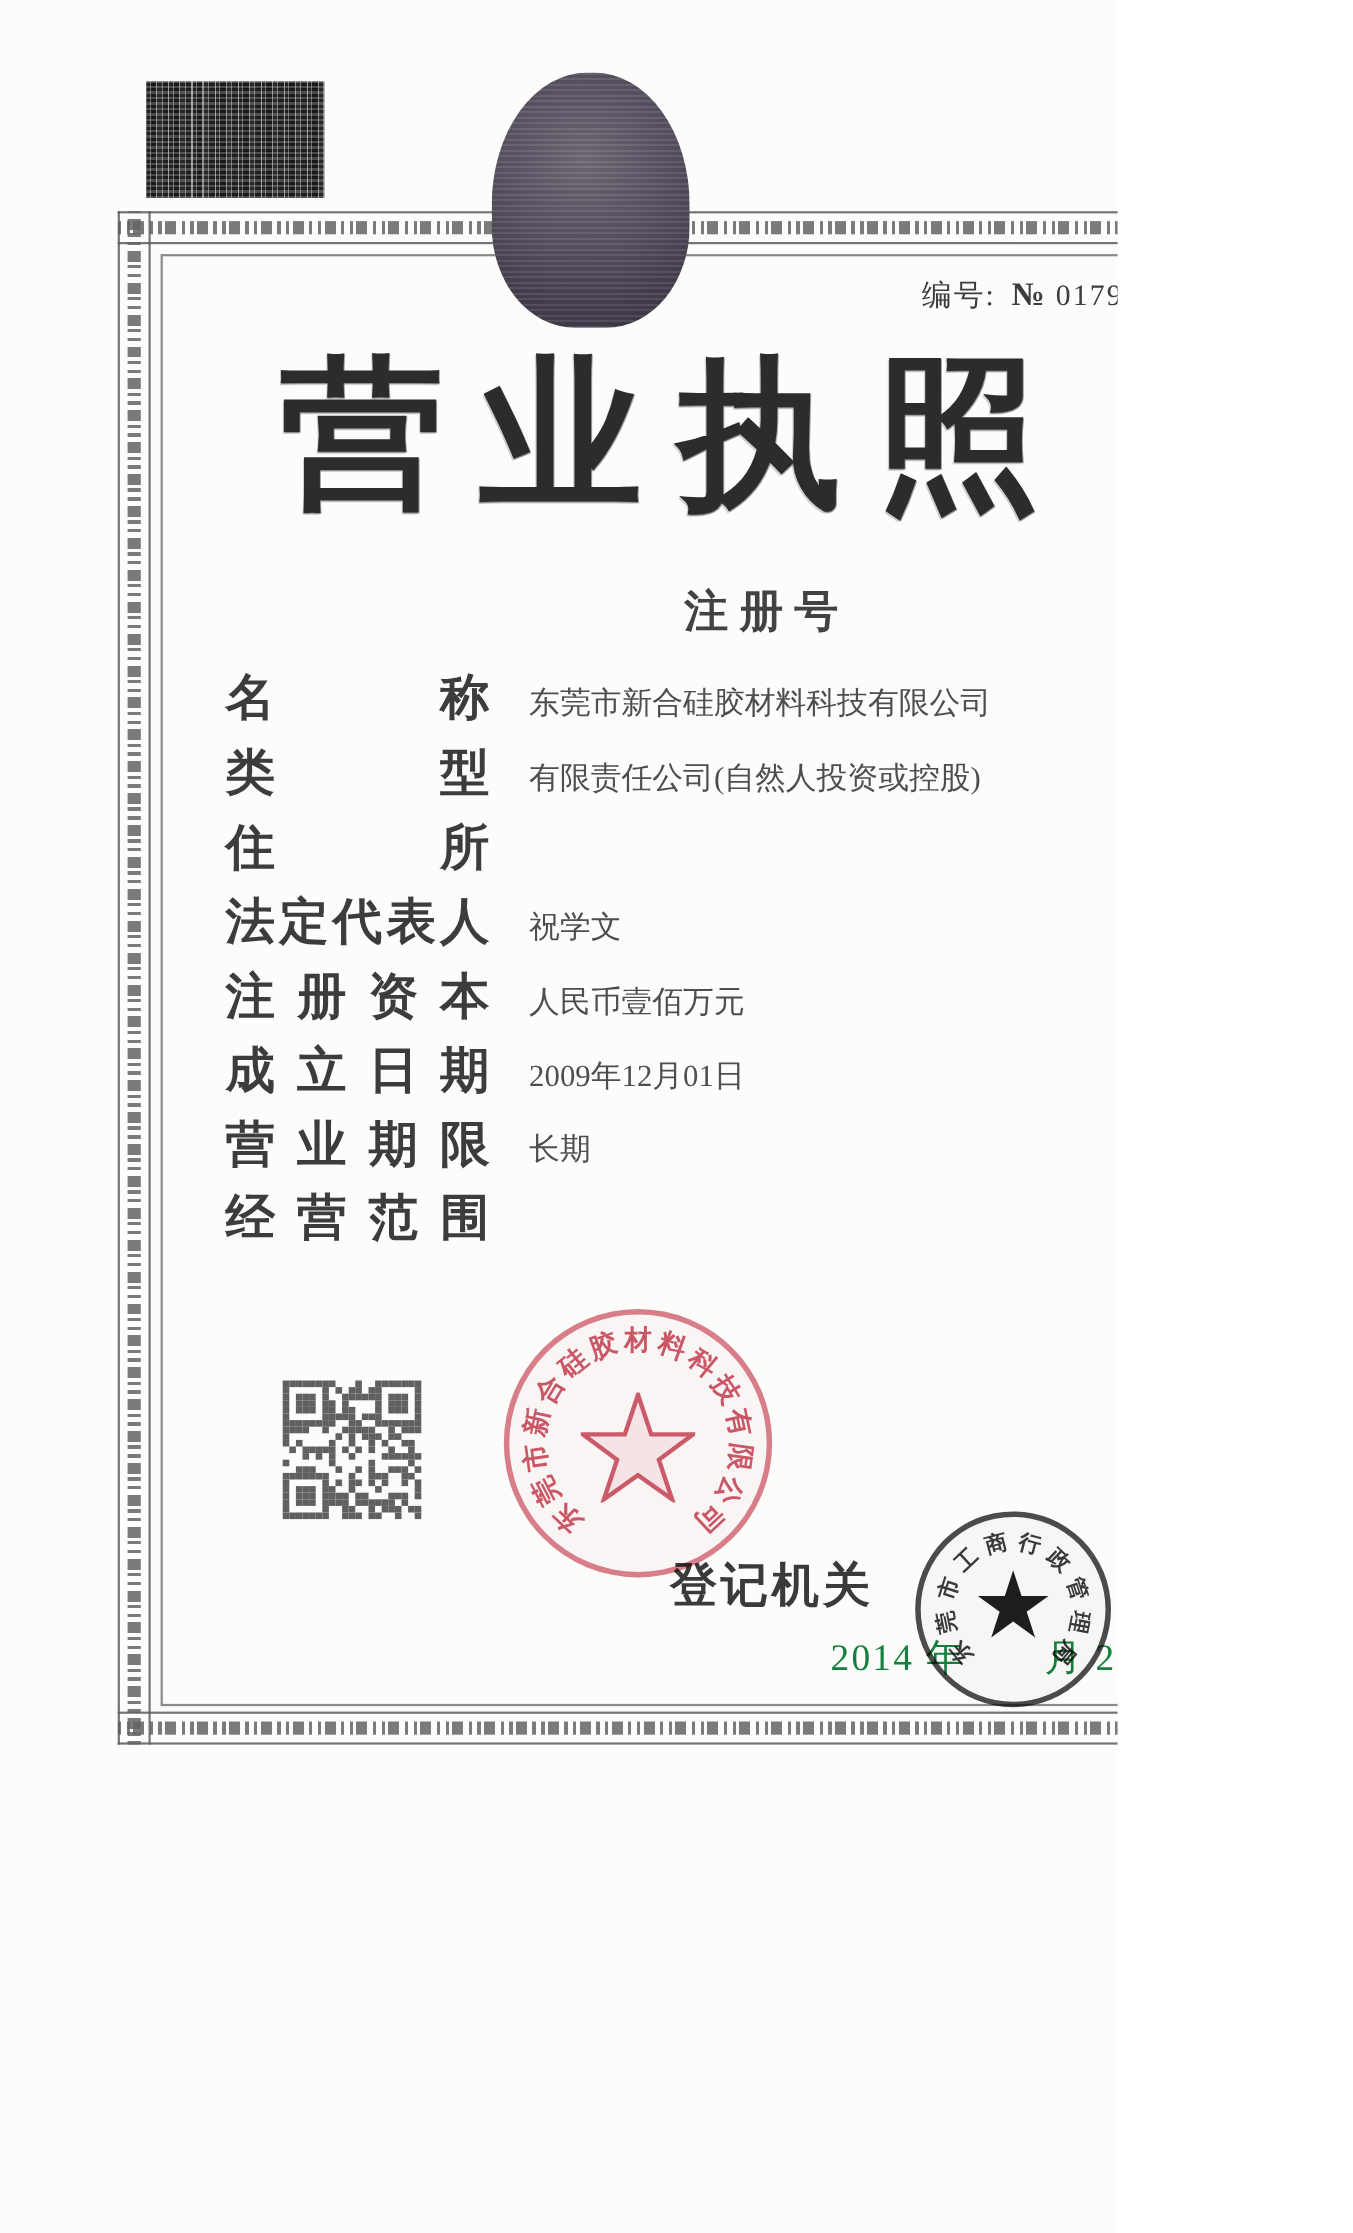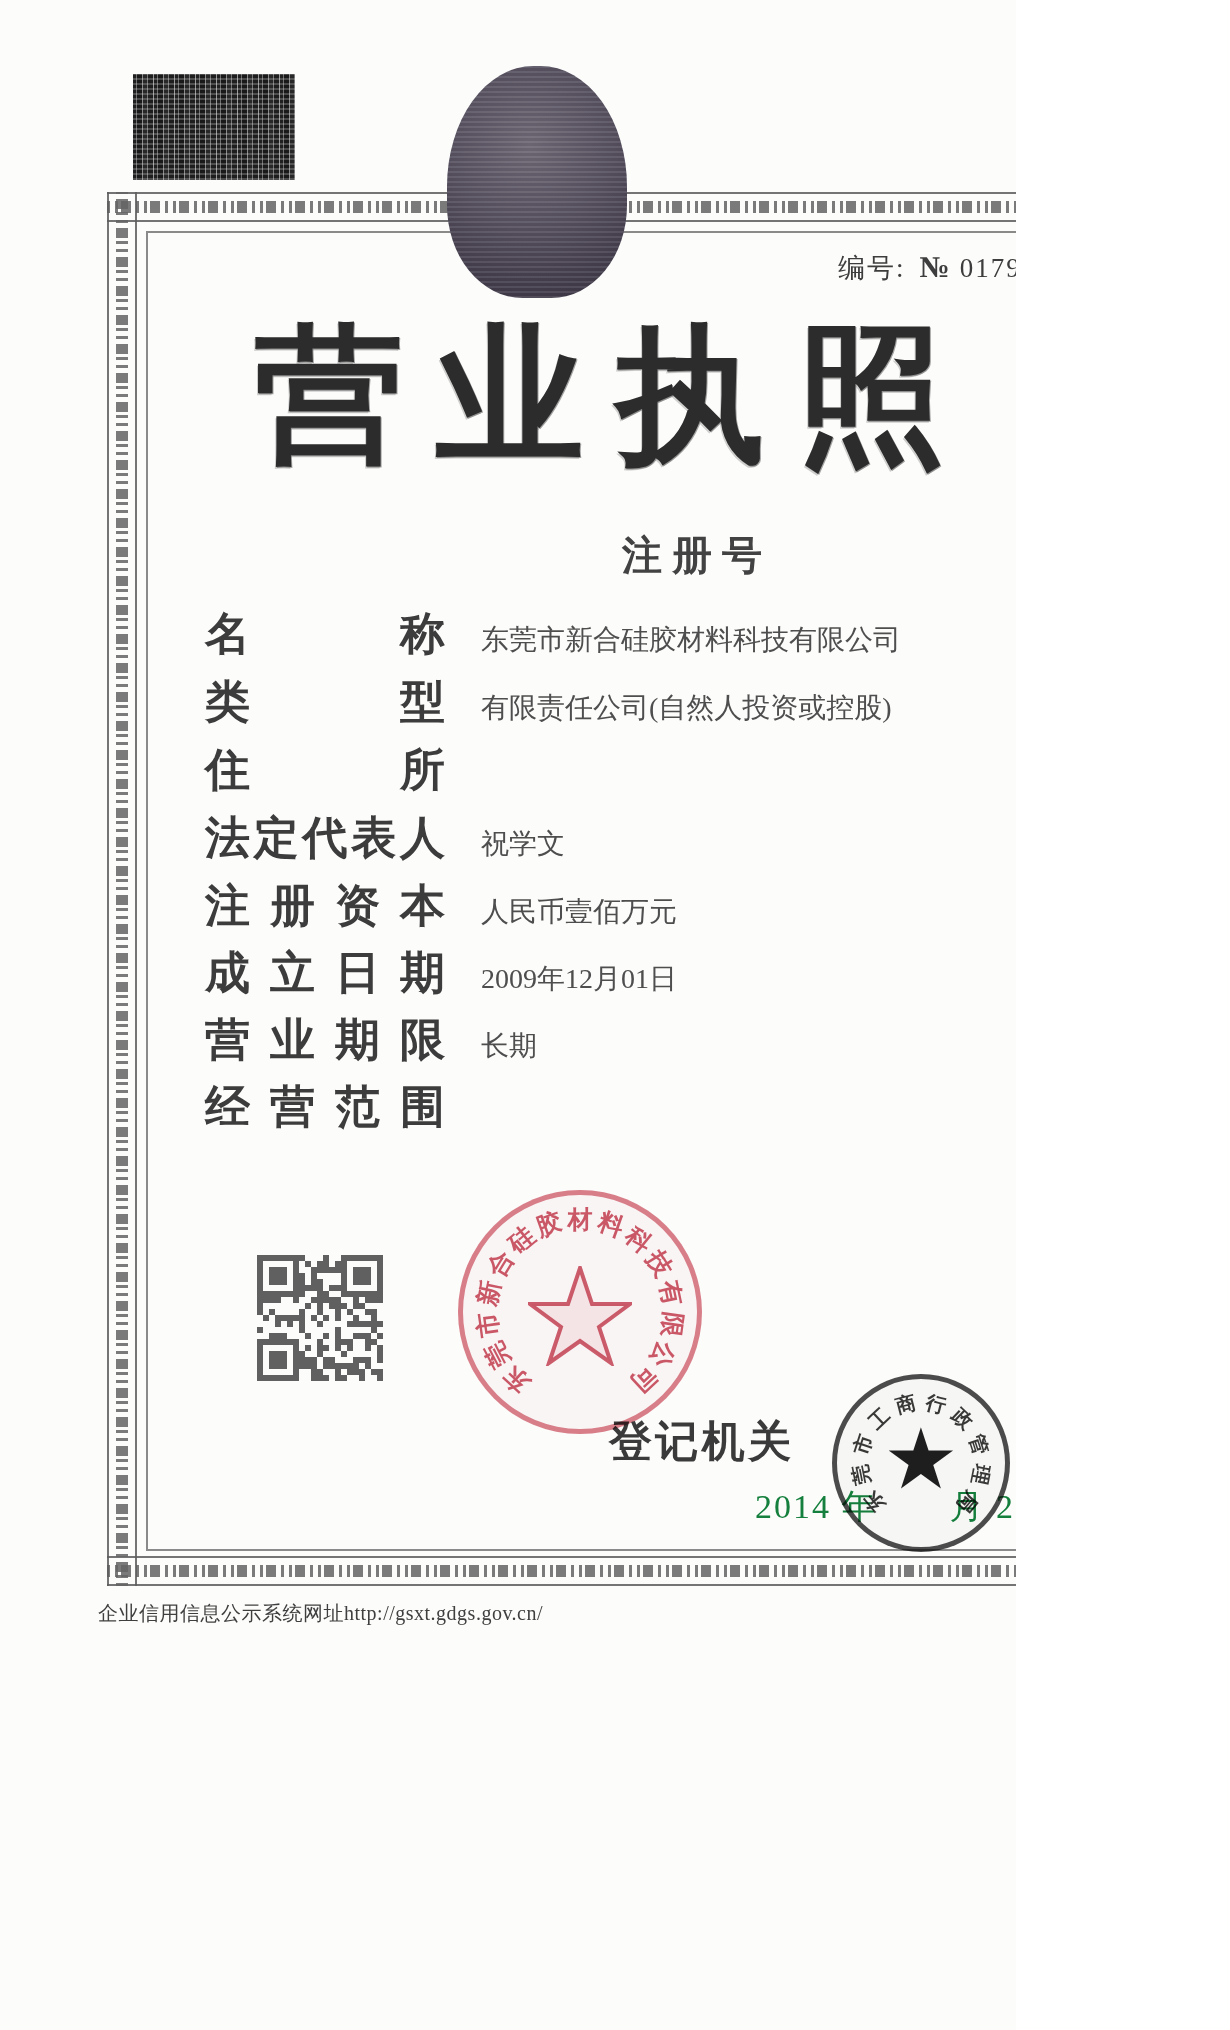--- a/index.html
+++ b/index.html
@@ -459,15 +459,14 @@
         <span style="left: 50%; top: 50%; transform: translate(-50%, -50%) rotate(-14.4444deg) translateY(-61px);">商</span>
         <span style="left: 50%; top: 50%; transform: translate(-50%, -50%) rotate(14.4444deg) translateY(-61px);">行</span>
         <span style="left: 50%; top: 50%; transform: translate(-50%, -50%) rotate(43.3333deg) translateY(-61px);">政</span>
         <span style="left: 50%; top: 50%; transform: translate(-50%, -50%) rotate(72.2222deg) translateY(-61px);">管</span>
         <span style="left: 50%; top: 50%; transform: translate(-50%, -50%) rotate(101.111deg) translateY(-61px);">理</span>
         <span style="left: 50%; top: 50%; transform: translate(-50%, -50%) rotate(130deg) translateY(-61px);">局</span>
       </div>
     <div class="star">★</div>
   </div>
 
-  <div class="footer-left">企业信用信息公示系统网址http://gsxt.gdgs.gov.cn/</div>
 
 </div>
 
 </body></html>

